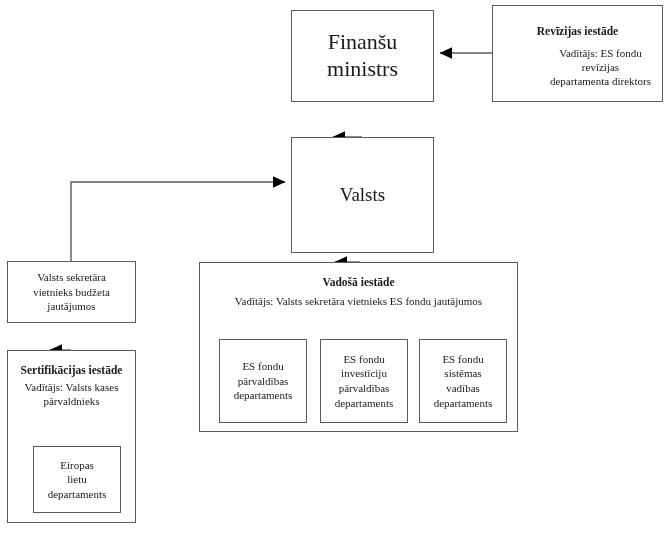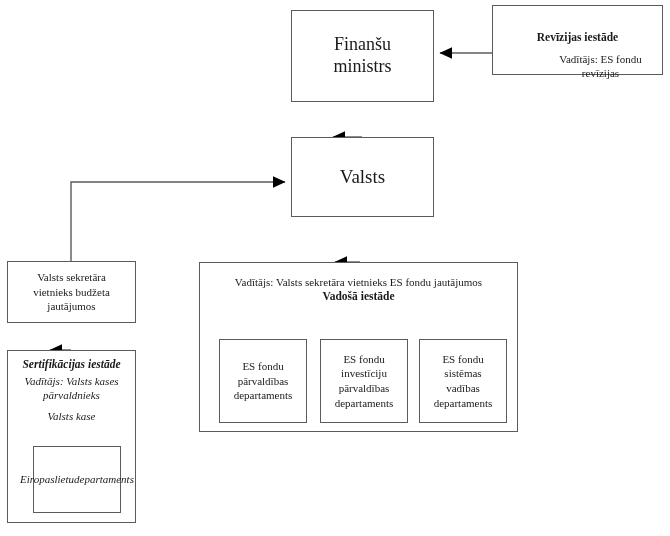--- a/index.html
+++ b/index.html
@@ -22,59 +22,59 @@
     flex-direction:column;
     align-items:center;
     justify-content:center;
     text-align:center;
   }
   .node .line{display:block;width:100%;}
 
   
   #box-ministrs{
     left:291px;top:10px;width:143px;height:92px;
-    font-size:18px;line-height:1.22;
+    font-size:22px;line-height:1.22;
   }
 
   
   #box-revizija{
-    left:492px;top:5px;width:171px;height:70px;
+    left:492px;top:5px;width:171px;height:97px;
     justify-content:flex-start;
-    padding:24px 5px 4px 5px;
+    padding:18px 5px 4px 5px;
     font-size:11px;line-height:1.28;
   }
   #box-revizija .title{font-weight:bold;font-size:11.5px;margin-bottom:7px;}
   #box-revizija .para{margin-bottom:7px;margin-left:46px;}
 
   
   #box-sekretars{
-    left:291px;top:137px;width:143px;height:80px;
+    left:291px;top:137px;width:143px;height:116px;
     font-size:19px;line-height:1.25;
   }
 
   
   #box-vietnieks{
     left:7px;top:261px;width:129px;height:62px;
     font-size:11px;line-height:1.33;padding:8px 4px;
   }
 
   
   #box-sertifikacija{
     left:7px;top:350px;width:129px;height:173px;
     justify-content:flex-start;align-items:center;
-    padding:6px 5px 6px 5px;
-    font-size:11px;line-height:1.3;font-style:italic;
+    padding:12px 5px 6px 5px;
+    font-size:11px;line-height:1.3;
   }
   #box-sertifikacija .title{font-weight:bold;font-size:11.5px;margin-bottom:2px;}
   #box-sertifikacija .para{margin-bottom:6px;}
   #box-sertifikacija .para.tight{}
   #inner-eiropas{
     position:absolute;left:25px;top:95px;width:86px;height:65px;
     border:1.3px solid #5b5b5b;background:#fff;
-    display:flex;flex-direction:row;align-items:center;justify-content:center;
+    display:flex;flex-direction:column;align-items:center;justify-content:center;
     text-align:center;font-size:11px;line-height:1.32;
   }
 
   
   #box-vadosa{
     left:199px;top:262px;width:319px;height:170px;
     justify-content:flex-start;align-items:center;
     padding:12px 6px 6px 6px;
     font-size:11px;line-height:1.3;
   }
@@ -133,50 +133,50 @@
 
   <div class="node" id="box-ministrs">
     <span class="line">Finanšu</span>
     <span class="line">ministrs</span>
   </div>
 
   <div class="node" id="box-revizija">
     <span class="line title">Revīzijas iestāde</span>
     <div class="para">
       <span class="line">Vadītājs: ES fondu revīzijas</span>
+      <span class="line">departamenta direktors</span>
     </div>
   </div>
 
   <div class="node" id="box-sekretars">
     <span class="line">Valsts</span>
   </div>
 
   <div class="node" id="box-vietnieks">
     <span class="line">Valsts sekretāra</span>
     <span class="line">vietnieks budžeta</span>
     <span class="line">jautājumos</span>
   </div>
 
   <div class="node" id="box-sertifikacija">
     <span class="line title">Sertifikācijas iestāde</span>
     <div class="para tight">
       <span class="line">Vadītājs: Valsts kases</span>
       <span class="line">pārvaldnieks</span>
     </div>
-    <span class="line">Valsts kase</span>
     <div id="inner-eiropas">
       <span class="line">Eiropas</span>
       <span class="line">lietu</span>
       <span class="line">departaments</span>
     </div>
   </div>
 
   <div class="node" id="box-vadosa">
+    <span class="line title">Vadošā iestāde</span>
     <span class="line">Vadītājs: Valsts sekretāra vietnieks ES fondu jautājumos</span>
-    <span class="line title">Vadošā iestāde</span>
   </div>
 
   <div class="dept" id="dept-strategija">
     <span class="line">ES fondu</span>
     <span class="line">pārvaldības</span>
     <span class="line">departaments</span>
   </div>
 
   <div class="dept" id="dept-investicijas">
     <span class="line">ES fondu</span>

